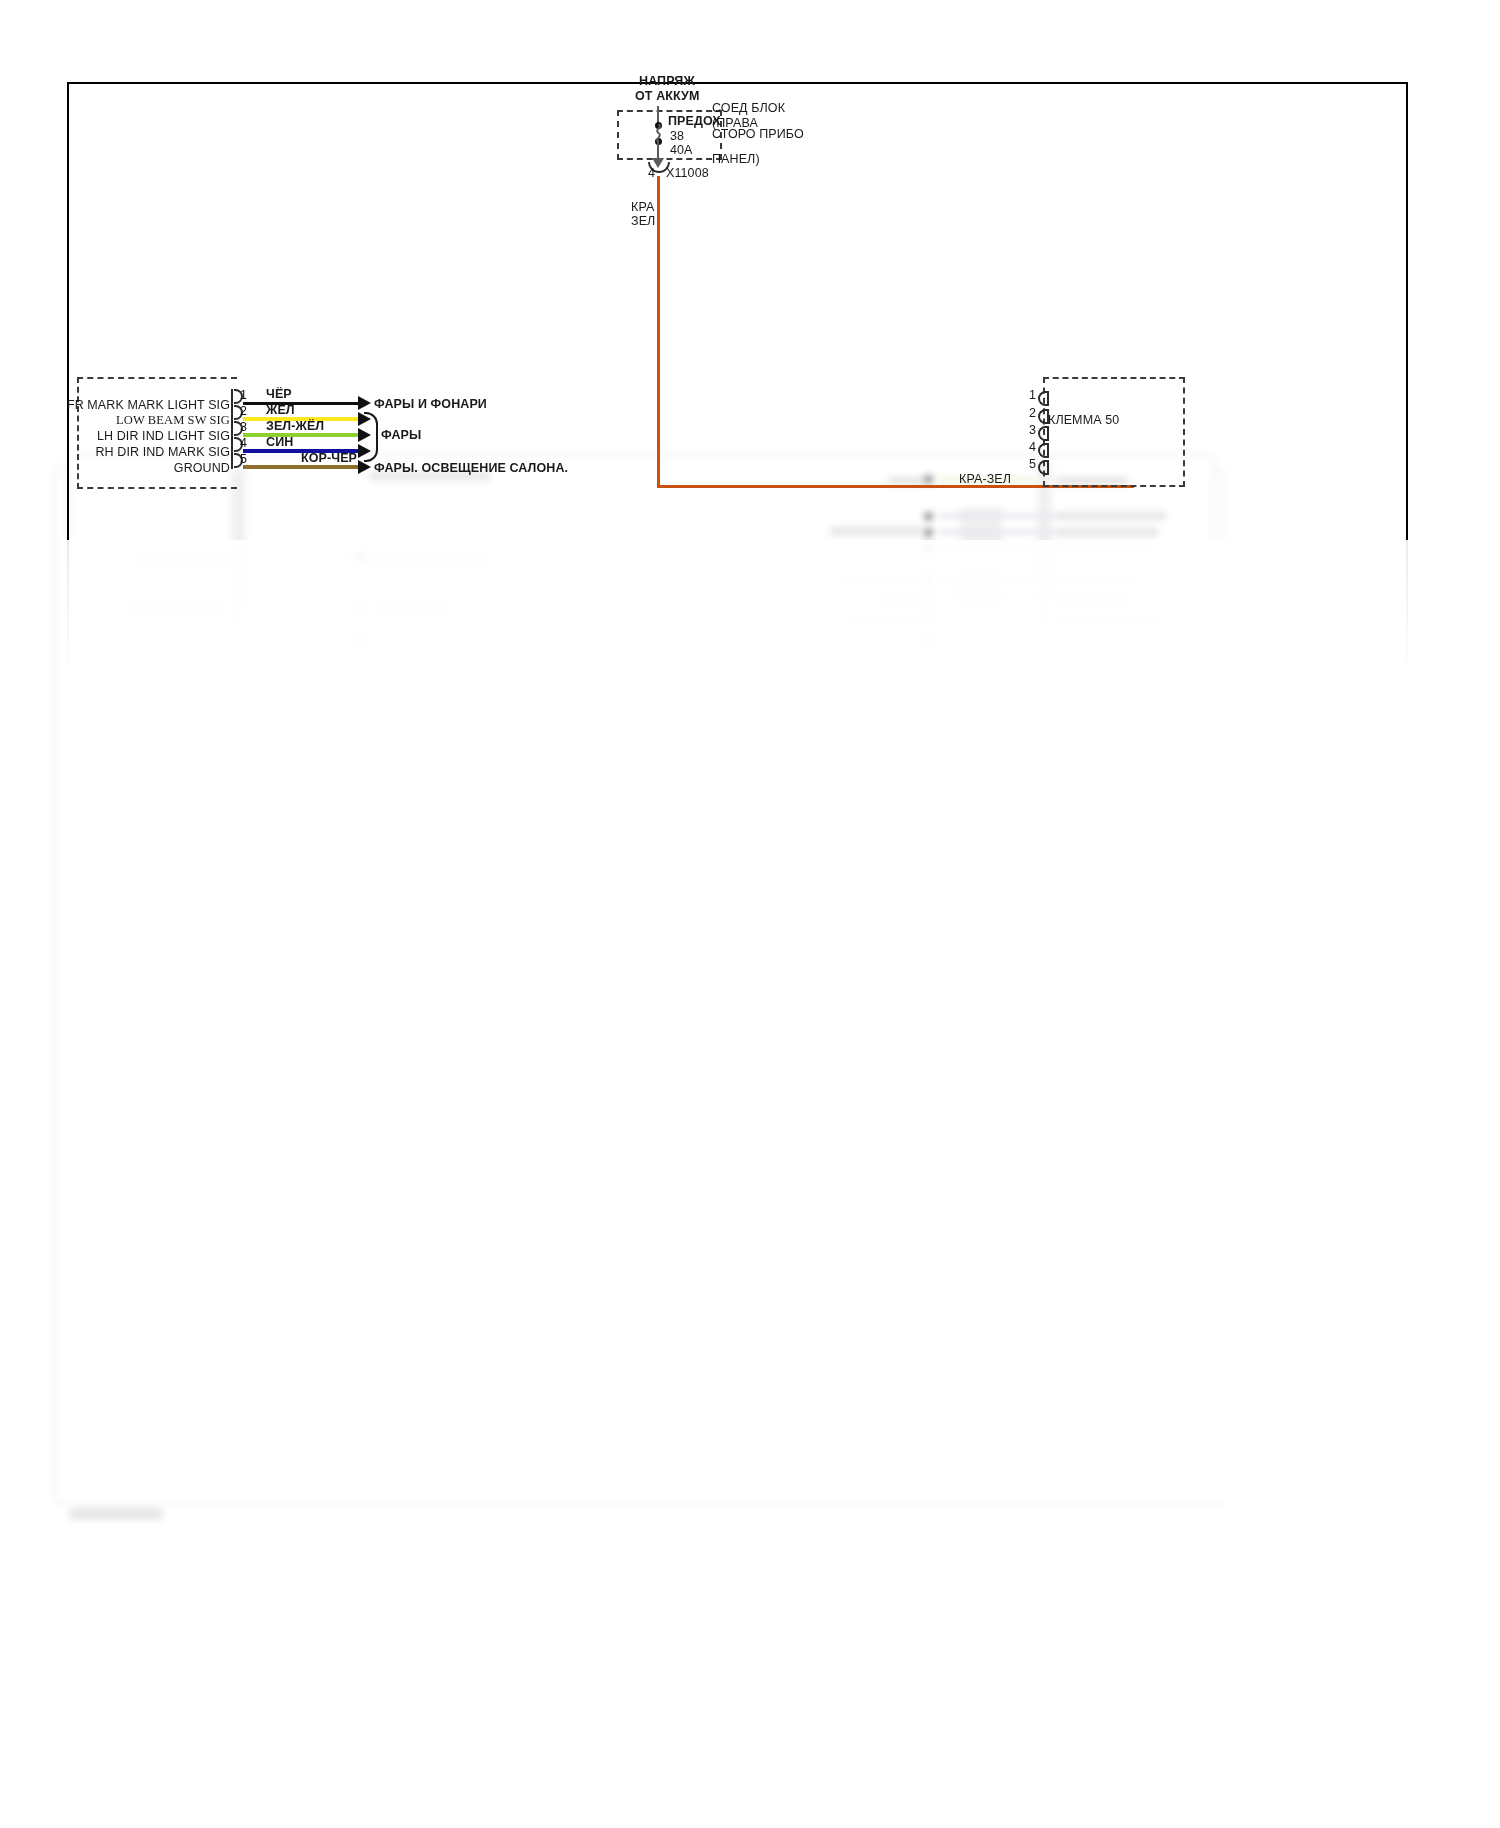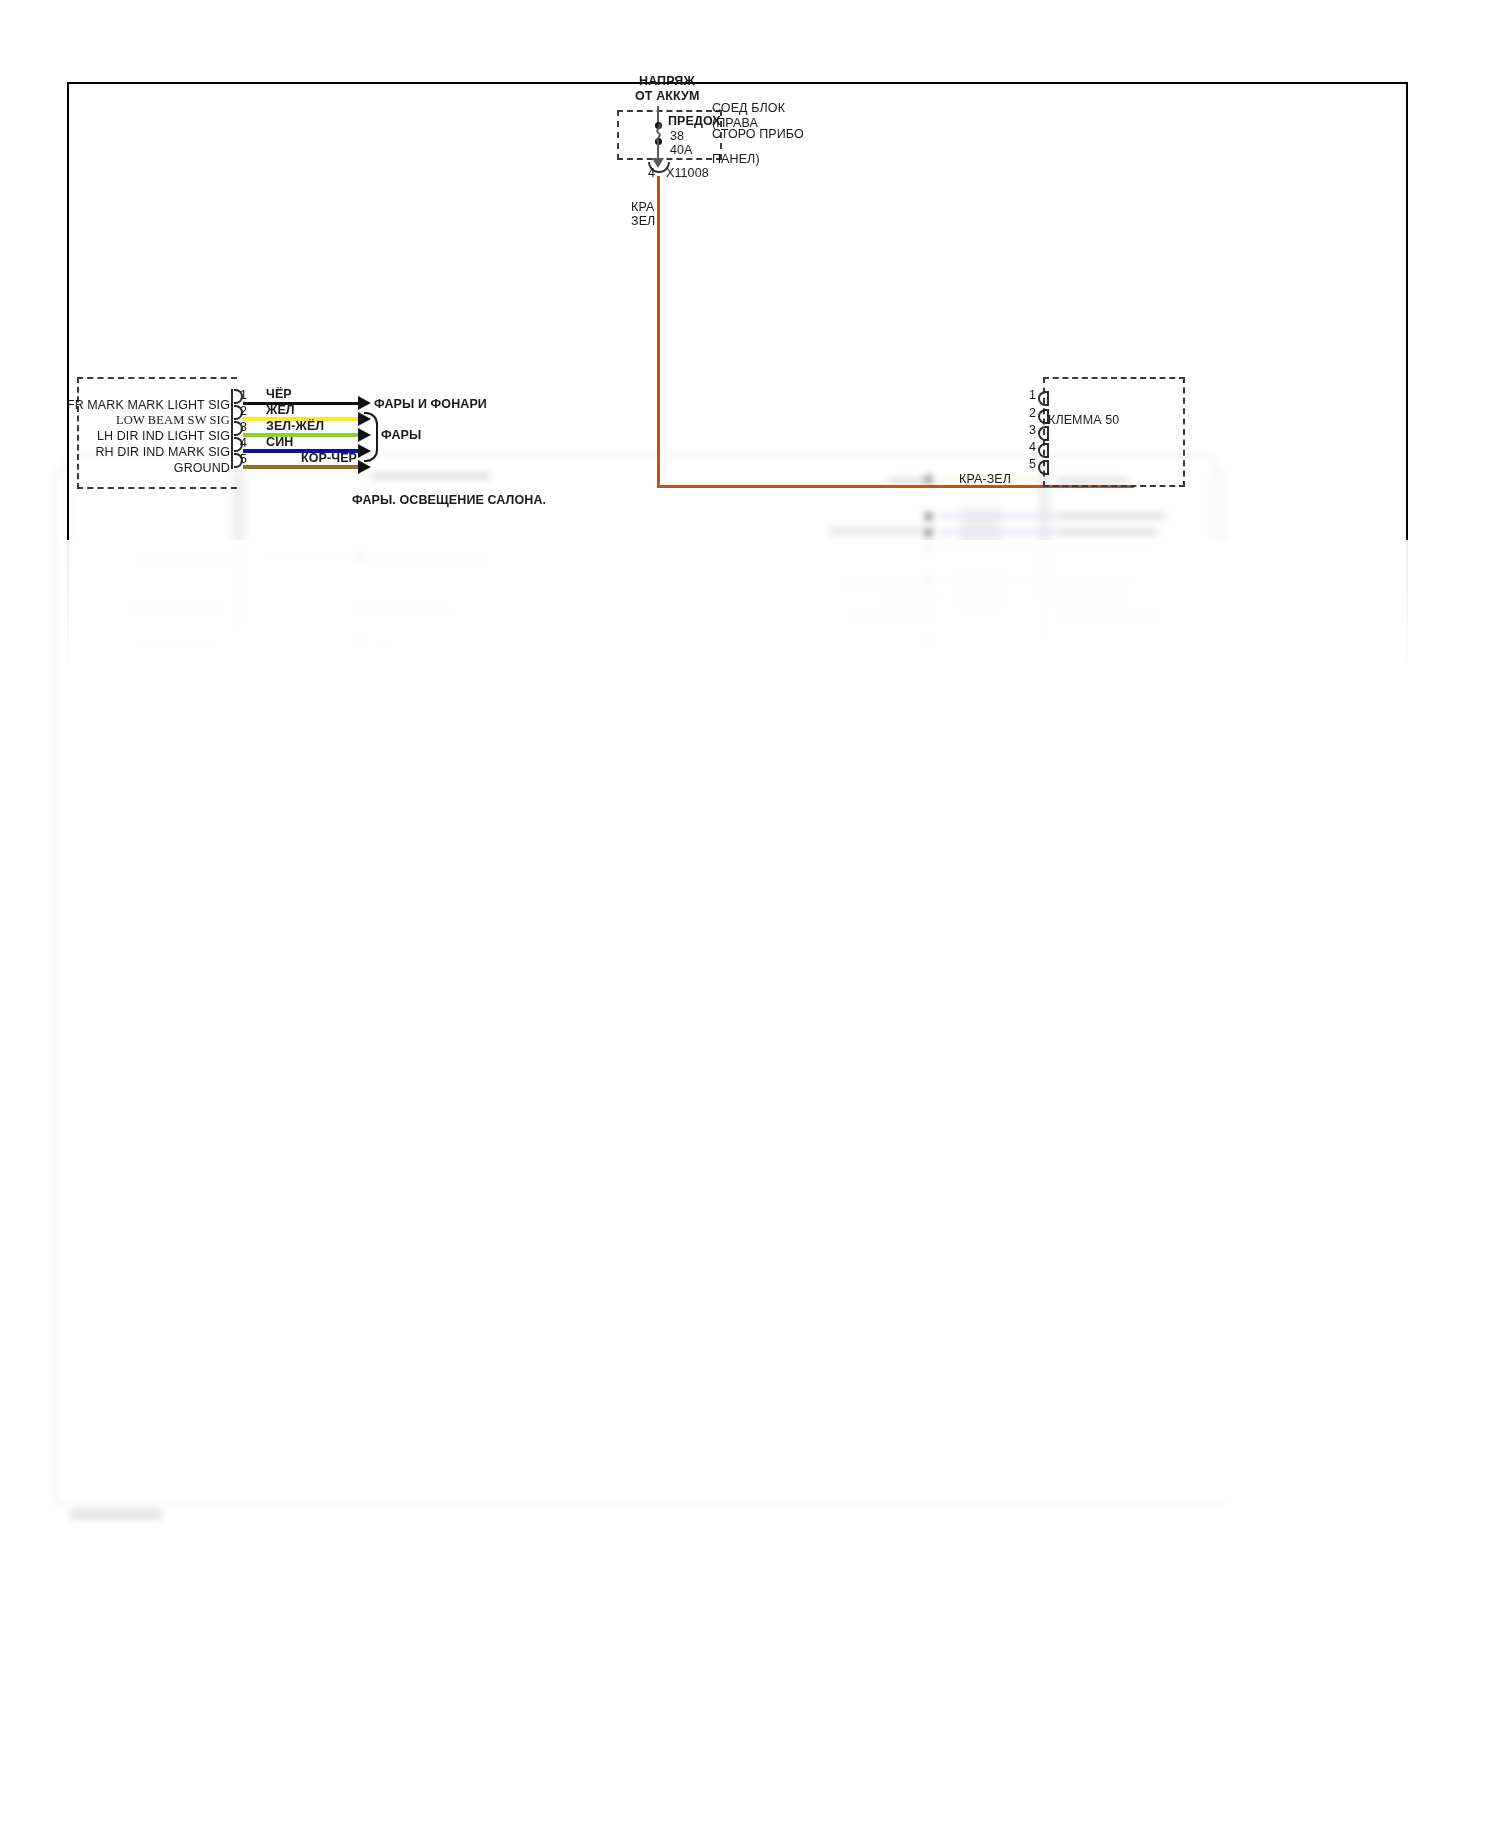--- a/index.html
+++ b/index.html
@@ -365,13 +365,13 @@
 <div class="brace" style="left:364px;top:412px;height:50px;border-left:none;"></div>
 <div class="lbl b" style="left:381px;top:428px;">ФАРЫ</div>
 
 <div class="lbl r" style="left:40px;top:461px;width:190px;">GROUND</div>
 <div class="pin-tick" style="left:231px;top:453px;height:16px;"></div>
 <div class="pin-br" style="left:234px;top:453px;"></div>
 <div class="pin-num" style="left:240px;top:452px;">5</div>
 <div class="wire" style="left:243px;top:465px;width:117px;height:4px;background:#8B6F2A;"></div>
 <div class="lbl b" style="left:263px;top:451px;margin-left:38px;">КОР-ЧЁР</div>
 <div class="arrowR" style="left:358px;top:460px;"></div>
-<div class="lbl b" style="left:352px;top:461px;margin-top:32px;">ФАРЫ. ОСВЕЩЕНИЕ САЛОНА.</div>
+<div class="lbl b" style="left:374px;top:461px;">ФАРЫ. ОСВЕЩЕНИЕ САЛОНА.</div>
 
 </body></html>

